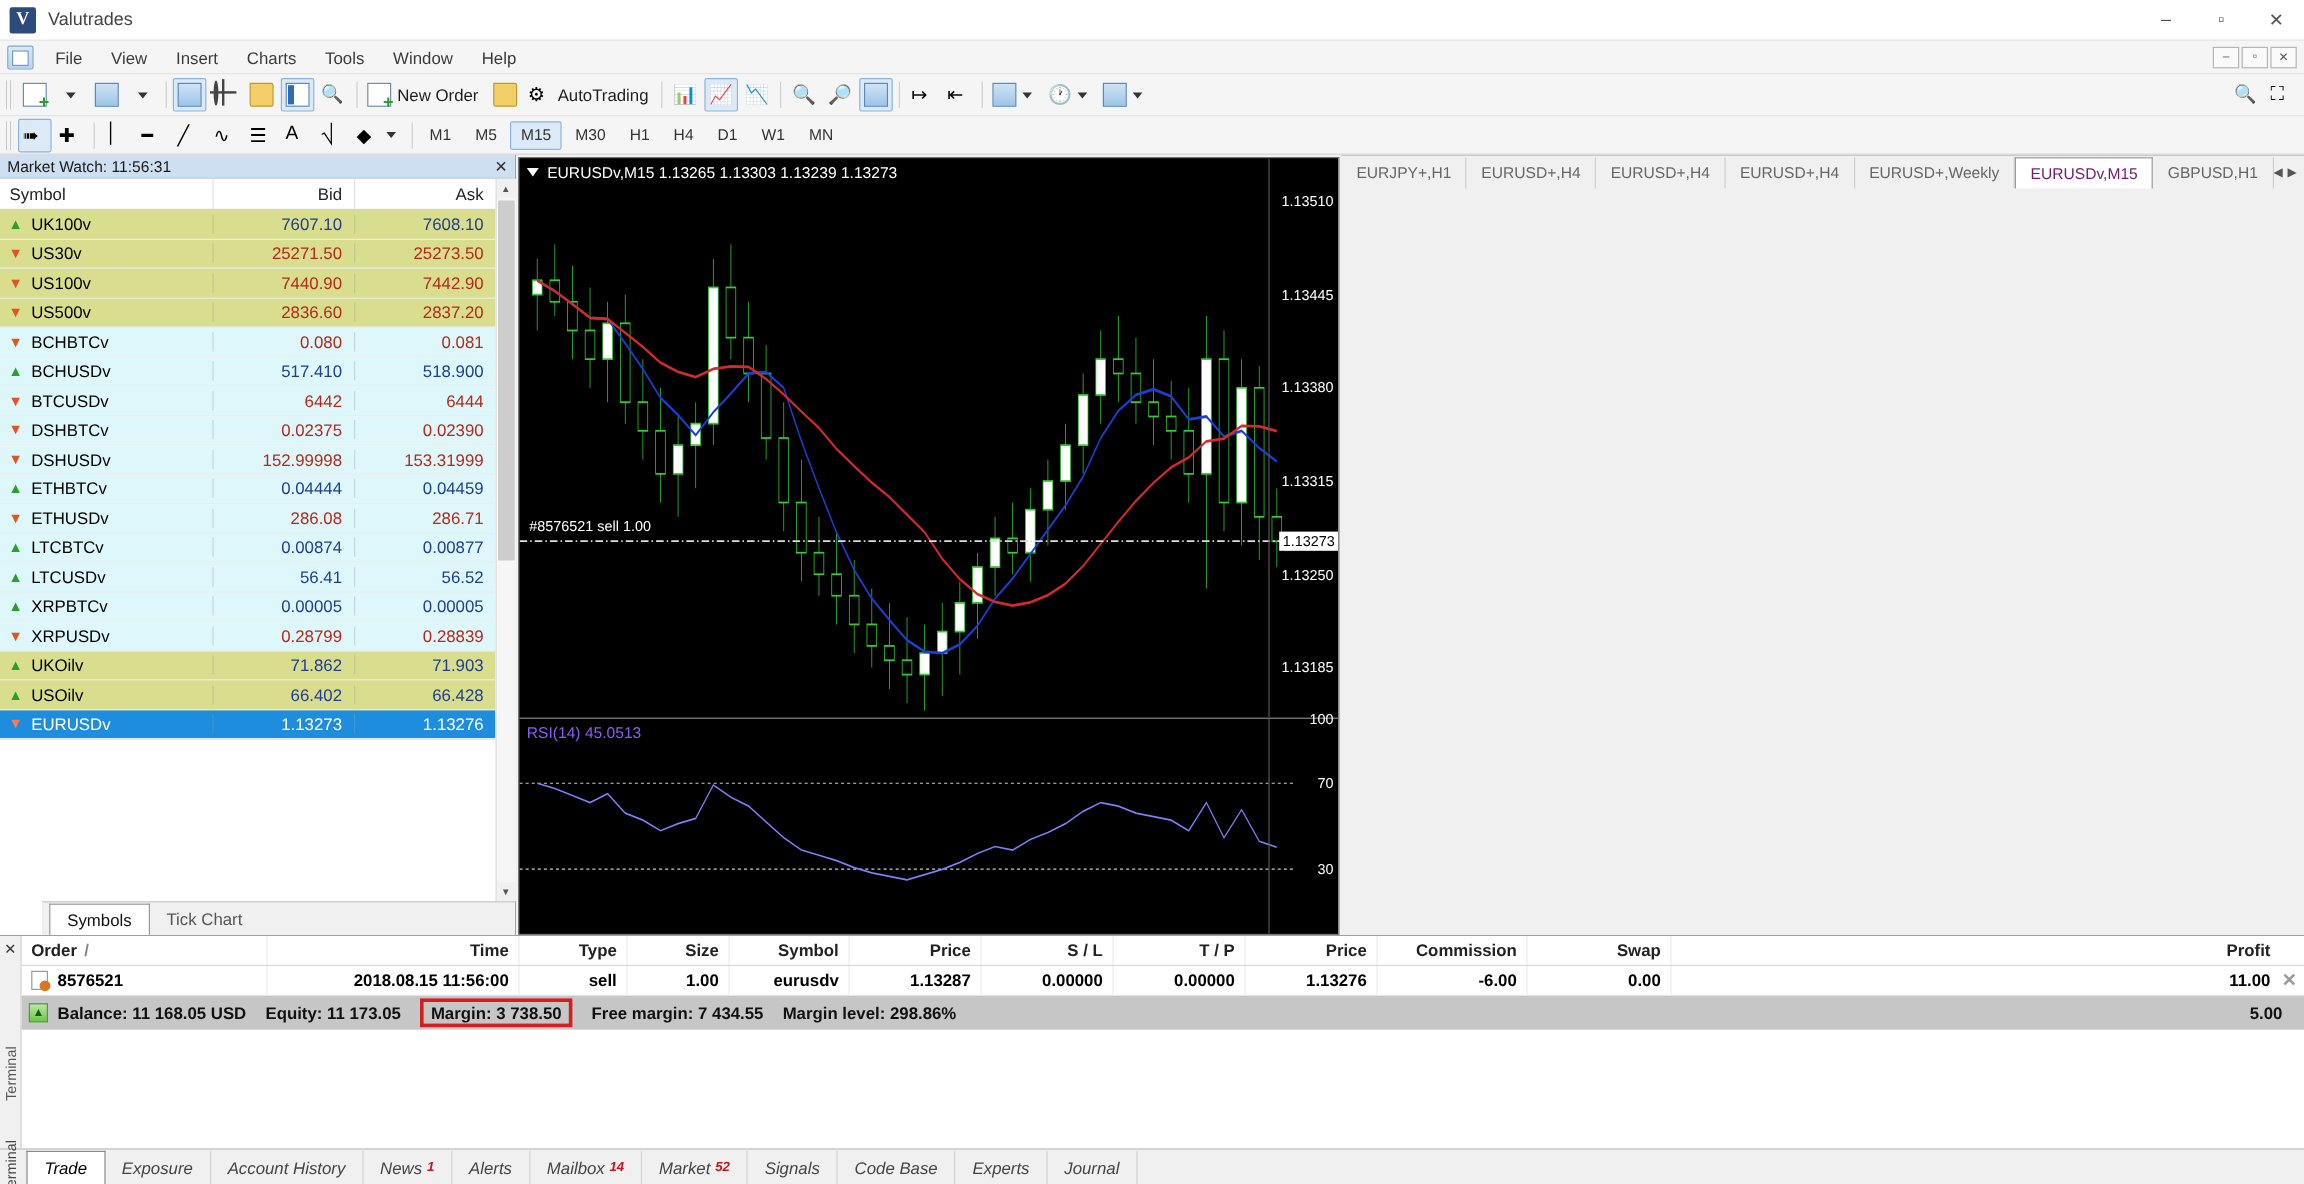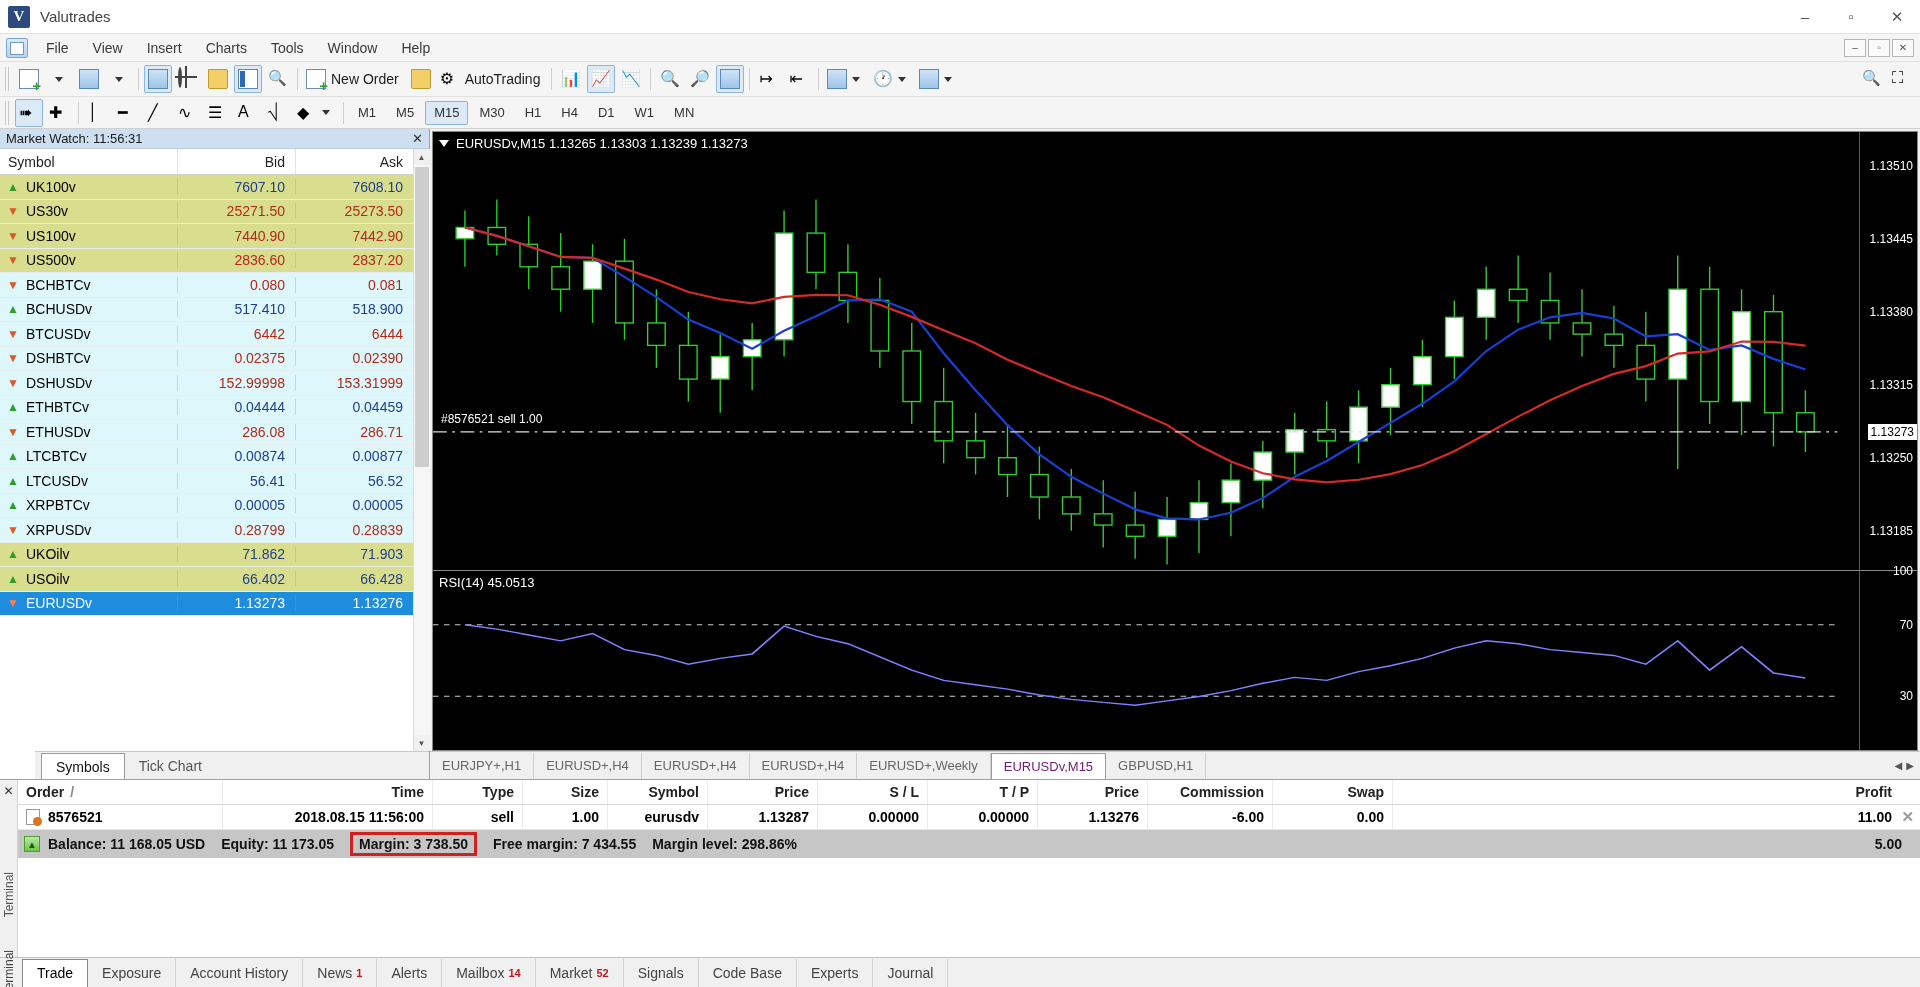--- a/index.html
+++ b/index.html
@@ -157,37 +157,37 @@
   .sc-thumb { position: absolute; left: 1px; width: 14px; background: #cdcdcd; border-radius: 1px; }
 
   .mw-tabs { height: 28px; display: flex; align-items: flex-end; background: #f0f0f0;
              border-top: 1px solid #c8c8c8; margin-left: 35px; }
   .mw-tab { height: 26px; padding: 0 14px; display: flex; align-items: center;
             font-size: 14px; color: #555; }
   .mw-tab.active { background: #fff; color: #111; border: 1px solid #9a9a9a; border-bottom: none;
                    margin-left: 6px; }
 
   
-  .chart-area { flex: 1; display: flex; flex-direction: column; background: #f0f0f0; min-width: 0; }
+  .chart-area { flex: 1; display: flex; flex-direction: row; background: #f0f0f0; min-width: 0; }
   .chart-frame { flex: 1; display: flex; flex-direction: column; margin: 2px 2px 0 2px;
                  border: 1px solid #888; background: #000; min-height: 0; position: relative; }
   .chart-main { position: relative; flex: 1 1 auto; background: #000; overflow: hidden; }
   .chart-hdr { position: absolute; left: 6px; top: 4px; color: #fff; font-size: 13px;
                z-index: 5; white-space: nowrap; display: flex; align-items: center; gap: 7px; }
   .hdr-tri { width: 0; height: 0; border-left: 5px solid transparent; border-right: 5px solid transparent;
              border-top: 7px solid #fff; }
   .price-scale { position: absolute; right: 0; top: 0; bottom: 0; width: 58px;
                  border-left: 1px solid #555; z-index: 4; }
   .ps-lbl { position: absolute; right: 4px; color: #fff; font-size: 12px; transform: translateY(-50%); }
   .ps-cur { position: absolute; right: 0; background: #fff; color: #000; font-size: 12px;
             padding: 1px 3px; transform: translateY(-50%); }
   .pos-label { position: absolute; color: #fff; font-size: 12px; z-index: 6; }
   .rsi-pane { position: relative; height: 180px; border-top: 1px solid #888; background: #000;
               flex: 0 0 180px; }
-  .rsi-hdr { position: absolute; left: 6px; top: 4px; color: #ffffff; font-size: 13px; z-index: 5; }
+  .rsi-hdr { position: absolute; left: 6px; top: 4px; color: #8b5cf6; font-size: 13px; z-index: 5; }
   .time-axis { position: relative; height: 24px; background: #000; border-top: 1px solid #555;
                flex: 0 0 24px; }
   .ta-lbl { position: absolute; color: #fff; font-size: 12px; top: 4px; transform: translateX(-50%); }
 
   .chart-tabs { height: 28px; background: #f0f0f0; display: flex; align-items: center;
                 border-top: 1px solid #c8c8c8; flex: 0 0 28px; position: relative; }
   .ct { height: 26px; padding: 0 12px; display: flex; align-items: center; font-size: 13px;
         color: #666; border-right: 1px solid #cfcfcf; }
   .ct.active { background: #fff; color: #701a75; border: 1px solid #9a9a9a; border-bottom: none; }
   .ct-nav { margin-left: auto; display: flex; align-items: center; gap: 4px; padding-right: 6px;
@@ -783,21 +783,21 @@
         <div class="sum-item">Margin level: 298.86%</div>
         <div class="sum-profit">5.00</div>
       </div>
     </div>
   </div>
 
   <div class="bottom-tabs">
     <div style="width:18px;display:flex;align-items:center;justify-content:center;">
       <span class="side-term-lbl">Terminal</span>
     </div>
-    <div id="bottom-tabs" style="display:flex;align-items:center;">
+    <div id="bottom-tabs" style="display:flex;align-items:center;font-style:italic;">
         <div class="bt active">
           <span>Trade</span>
         </div>
         <div class="bt">
           <span>Exposure</span>
         </div>
         <div class="bt">
           <span>Account History</span>
         </div>
         <div class="bt">

